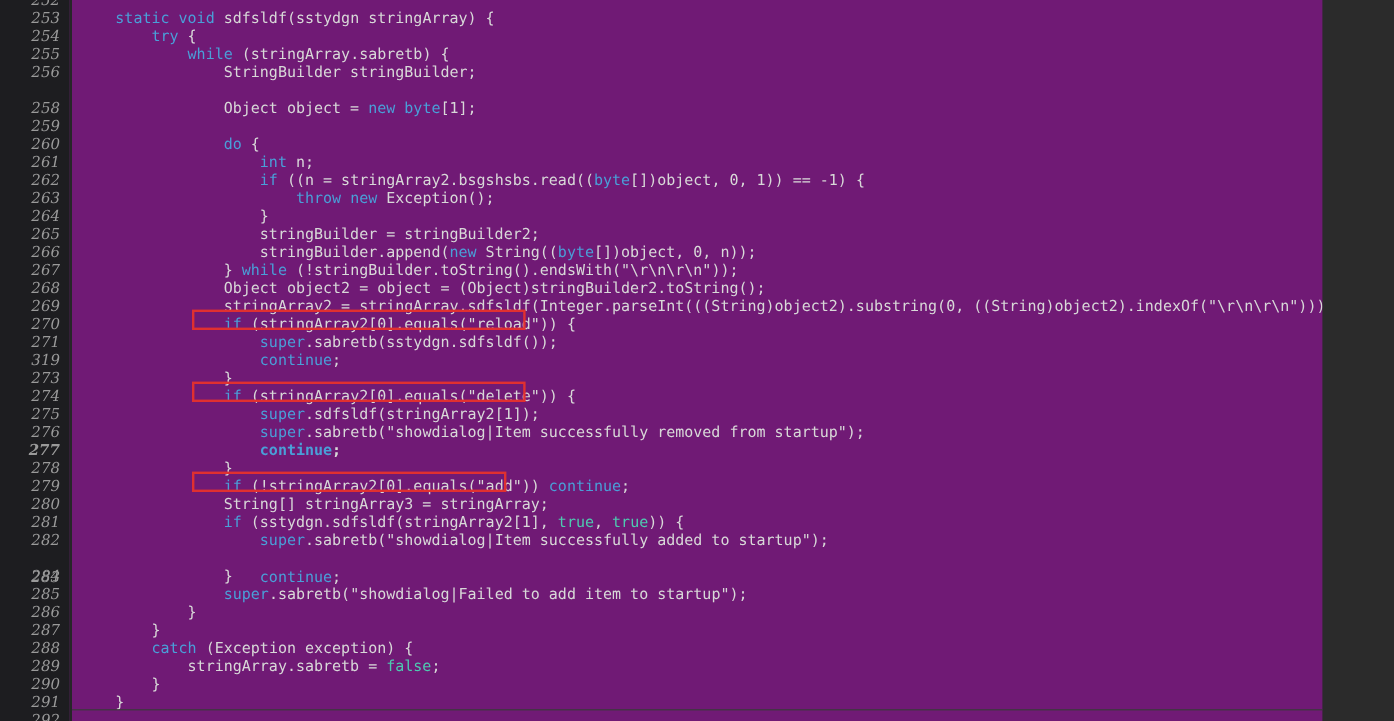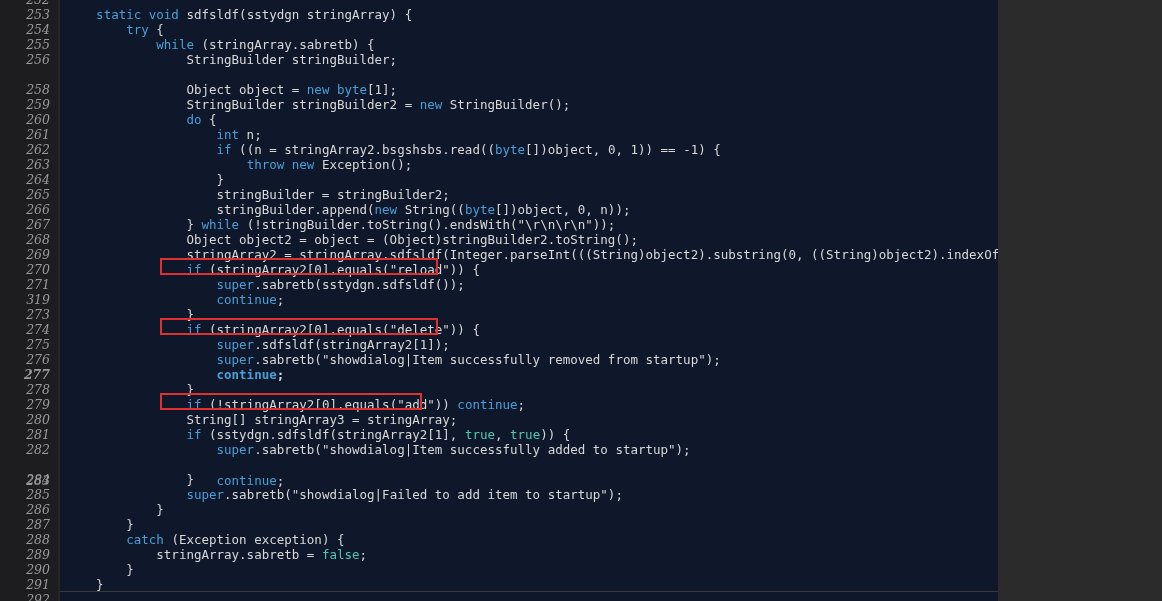--- a/index.html
+++ b/index.html
@@ -9,23 +9,23 @@
   }
   body {
     width: 1162px;
     height: 601px;
     overflow: hidden;
     font-family: "DejaVu Sans Mono", "Liberation Mono", monospace;
   }
 
   #editor {
     position: relative;
-    width: 998px;
+    width: 1102px;
     height: 601px;
-    background: #0f172a;
+    background: #701a75;
     overflow: hidden;
   }
 
   
   #gutter-bg {
     position: absolute;
     left: 0;
     top: 0;
     width: 58px;
     height: 601px;
@@ -107,21 +107,21 @@
   <div id="gutter-bg"></div>
   <div id="gutter-edge"></div>
 
   <div id="code-area">
       <div class="line" style="position: absolute; left: 0px; top: -8px; width: 1162px;"><span class="lnum">252</span><span class="ltext"></span></div>
       <div class="line" style="position: absolute; left: 0px; top: 7px; width: 1162px;"><span class="lnum">253</span><span class="ltext"><span class="pln">    </span><span class="kw">static void</span><span class="pln"> sdfsldf(sstydgn stringArray) {</span></span></div>
       <div class="line" style="position: absolute; left: 0px; top: 22px; width: 1162px;"><span class="lnum">254</span><span class="ltext"><span class="pln">        </span><span class="kw">try</span><span class="pln"> {</span></span></div>
       <div class="line" style="position: absolute; left: 0px; top: 37px; width: 1162px;"><span class="lnum">255</span><span class="ltext"><span class="pln">            </span><span class="kw">while</span><span class="pln"> (stringArray.sabretb) {</span></span></div>
       <div class="line" style="position: absolute; left: 0px; top: 52px; width: 1162px;"><span class="lnum">256</span><span class="ltext"><span class="pln">                StringBuilder stringBuilder;</span></span></div>
       <div class="line" style="position: absolute; left: 0px; top: 82px; width: 1162px;"><span class="lnum">258</span><span class="ltext"><span class="pln">                Object object = </span><span class="kw">new byte</span><span class="pln">[1];</span></span></div>
-      <div class="line" style="position: absolute; left: 0px; top: 97px; width: 1162px;"><span class="lnum">259</span><span class="ltext"><span class="pln">                StringBuilder stringBuilder2 = </span><span class="kw">new</span><span class="pln"> StringBuilder();</span></span></div>
+      <div class="line" style="position: absolute; left: 0px; top: 97px; width: 1162px;"><span class="lnum">259</span></div>
       <div class="line" style="position: absolute; left: 0px; top: 112px; width: 1162px;"><span class="lnum">260</span><span class="ltext"><span class="pln">                </span><span class="kw">do</span><span class="pln"> {</span></span></div>
       <div class="line" style="position: absolute; left: 0px; top: 127px; width: 1162px;"><span class="lnum">261</span><span class="ltext"><span class="pln">                    </span><span class="kw">int</span><span class="pln"> n;</span></span></div>
       <div class="line" style="position: absolute; left: 0px; top: 142px; width: 1162px;"><span class="lnum">262</span><span class="ltext"><span class="pln">                    </span><span class="kw">if</span><span class="pln"> ((n = stringArray2.bsgshsbs.read((</span><span class="kw">byte</span><span class="pln">[])object, 0, 1)) == -1) {</span></span></div>
       <div class="line" style="position: absolute; left: 0px; top: 157px; width: 1162px;"><span class="lnum">263</span><span class="ltext"><span class="pln">                        </span><span class="kw">throw new</span><span class="pln"> Exception();</span></span></div>
       <div class="line" style="position: absolute; left: 0px; top: 172px; width: 1162px;"><span class="lnum">264</span><span class="ltext"><span class="pln">                    }</span></span></div>
       <div class="line" style="position: absolute; left: 0px; top: 187px; width: 1162px;"><span class="lnum">265</span><span class="ltext"><span class="pln">                    stringBuilder = stringBuilder2;</span></span></div>
       <div class="line" style="position: absolute; left: 0px; top: 202px; width: 1162px;"><span class="lnum">266</span><span class="ltext"><span class="pln">                    stringBuilder.append(</span><span class="kw">new</span><span class="pln"> String((</span><span class="kw">byte</span><span class="pln">[])object, 0, n));</span></span></div>
       <div class="line" style="position: absolute; left: 0px; top: 217px; width: 1162px;"><span class="lnum">267</span><span class="ltext"><span class="pln">                } </span><span class="kw">while</span><span class="pln"> (!stringBuilder.toString().endsWith("\r\n\r\n"));</span></span></div>
       <div class="line" style="position: absolute; left: 0px; top: 232px; width: 1162px;"><span class="lnum">268</span><span class="ltext"><span class="pln">                Object object2 = object = (Object)stringBuilder2.toString();</span></span></div>
       <div class="line" style="position: absolute; left: 0px; top: 247px; width: 1162px;"><span class="lnum">269</span><span class="ltext"><span class="pln">                stringArray2 = stringArray.sdfsldf(Integer.parseInt(((String)object2).substring(0, ((String)object2).indexOf("\r\n\r\n")))).split("\\|");</span></span></div>

